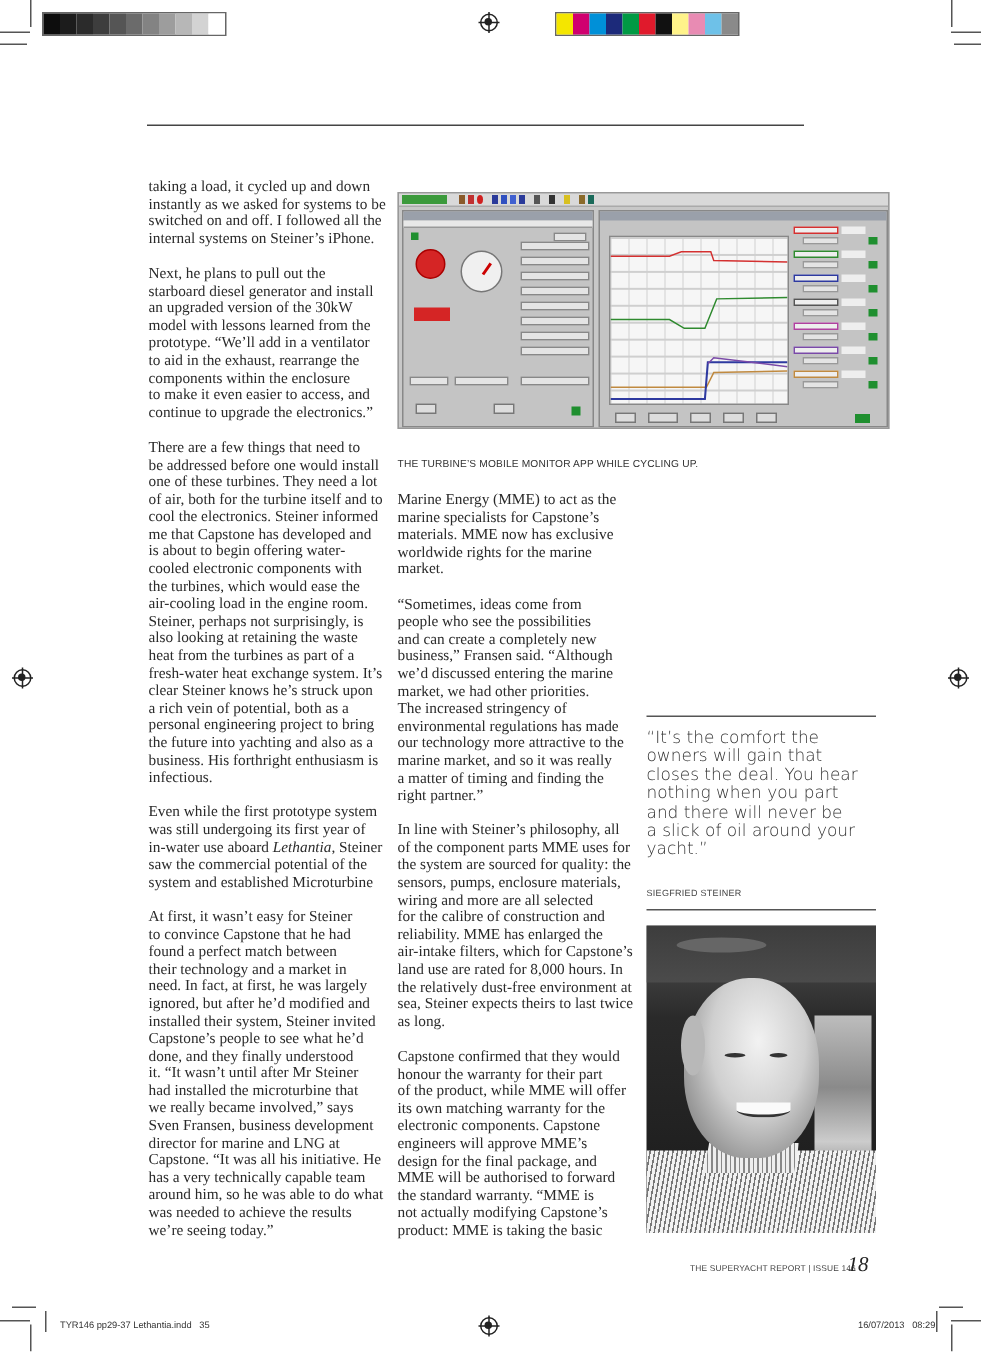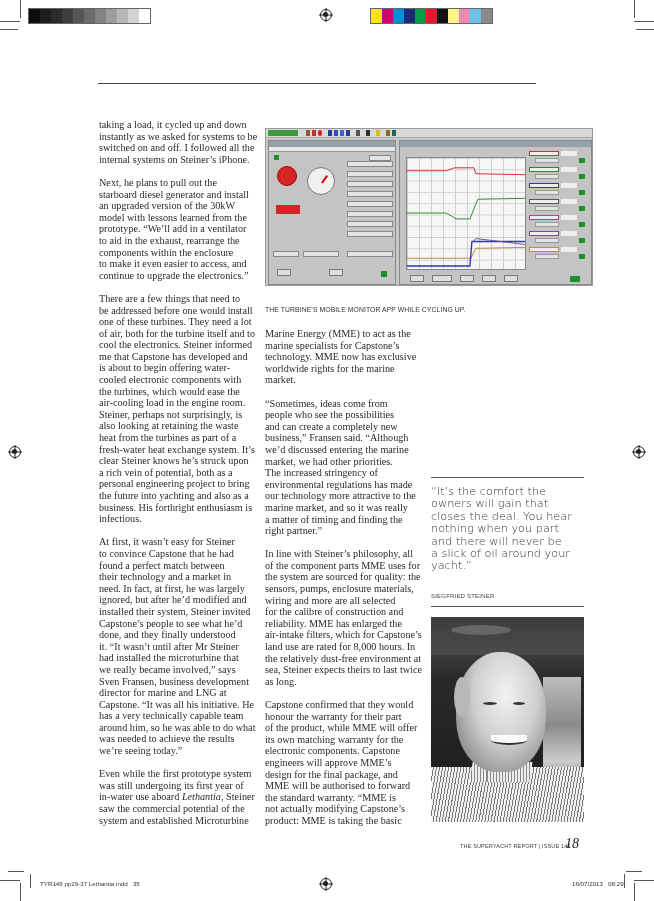--- a/index.html
+++ b/index.html
@@ -162,44 +162,44 @@
 Steiner, perhaps not surprisingly, is
 also looking at retaining the waste
 heat from the turbines as part of a
 fresh-water heat exchange system. It’s
 clear Steiner knows he’s struck upon
 a rich vein of potential, both as a
 personal engineering project to bring
 the future into yachting and also as a
 business. His forthright enthusiasm is
 infectious.</p>
+  <p><span>Even while the first prototype system
+was still undergoing its first year of
+in-water use aboard </span><em>Lethantia</em><span>, Steiner
+saw the commercial potential of the
+system and established Microturbine</span></p>
   <p>At first, it wasn’t easy for Steiner
 to convince Capstone that he had
 found a perfect match between
 their technology and a market in
 need. In fact, at first, he was largely
 ignored, but after he’d modified and
 installed their system, Steiner invited
 Capstone’s people to see what he’d
 done, and they finally understood
 it. “It wasn’t until after Mr Steiner
 had installed the microturbine that
 we really became involved,” says
 Sven Fransen, business development
 director for marine and LNG at
 Capstone. “It was all his initiative. He
 has a very technically capable team
 around him, so he was able to do what
 was needed to achieve the results
 we’re seeing today.”</p>
-  <p><span>Even while the first prototype system
-was still undergoing its first year of
-in-water use aboard </span><em>Lethantia</em><span>, Steiner
-saw the commercial potential of the
-system and established Microturbine</span></p>
 </div>
 
 <div class="app-shot">
   <div class="app-toolbar">
     <div class="app-mode"></div>
     <div class="tb-icon" style="left:40px;background:#8a5a2a;"></div>
     <div class="tb-icon" style="left:46px;background:#c03030;"></div>
     <div class="tb-icon" style="left:52px;background:#d02020;border-radius:50%;"></div>
     <div class="tb-icon" style="left:62px;background:#2a3a9a;"></div>
     <div class="tb-icon" style="left:68px;background:#3050c0;"></div>
@@ -298,21 +298,21 @@
     <div class="small-btn" style="left:104px;top:134px;"></div>
     <div class="green-led" style="left:170px;top:135px;width:10px;height:6px;"></div>
   </div>
 </div>
 
 <div class="caption">THE TURBINE’S MOBILE MONITOR APP WHILE CYCLING UP.</div>
 
 <div class="col col-2">
   <p>Marine Energy (MME) to act as the
 marine specialists for Capstone’s
-technology. MME now has exclusive
+materials. MME now has exclusive
 worldwide rights for the marine
 market.</p>
   <p>“Sometimes, ideas come from
 people who see the possibilities
 and can create a completely new
 business,” Fransen said. “Although
 we’d discussed entering the marine
 market, we had other priorities.
 The increased stringency of
 environmental regulations has made

